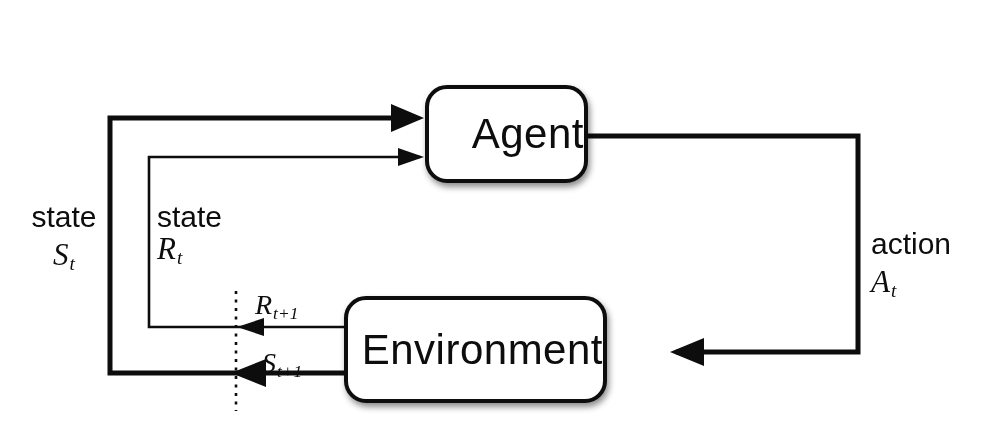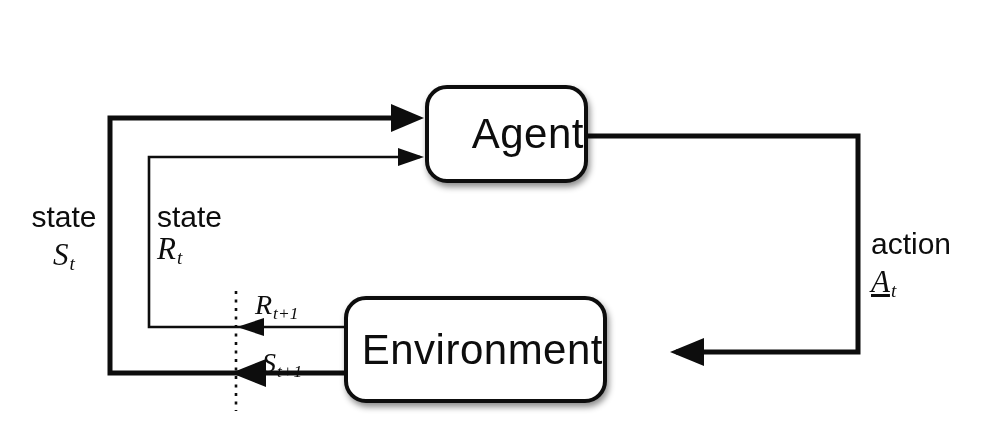--- a/index.html
+++ b/index.html
@@ -85,21 +85,21 @@
     width: 120px;
     text-align: left;
   }
   .lbl-reward .sym { display: inline-block; }
   .lbl-action {
     left: 871px; top: 212px;
     width: 110px;
     text-align: left;
     margin-top: 16px;
   }
-  .lbl-action .sym { margin-top: 6px; display: inline-block; text-decoration: underline; }
+  .lbl-action .sym { margin-top: 6px; display: inline-block; }
   .lbl-next {
     font-size: 28px;
     width: 76px;
   }
   .lbl-next-reward { left: 255px; top: 290px; }
   .lbl-next-state  { left: 262px; top: 348px; }
 </style>
 </head>
 <body>
 

